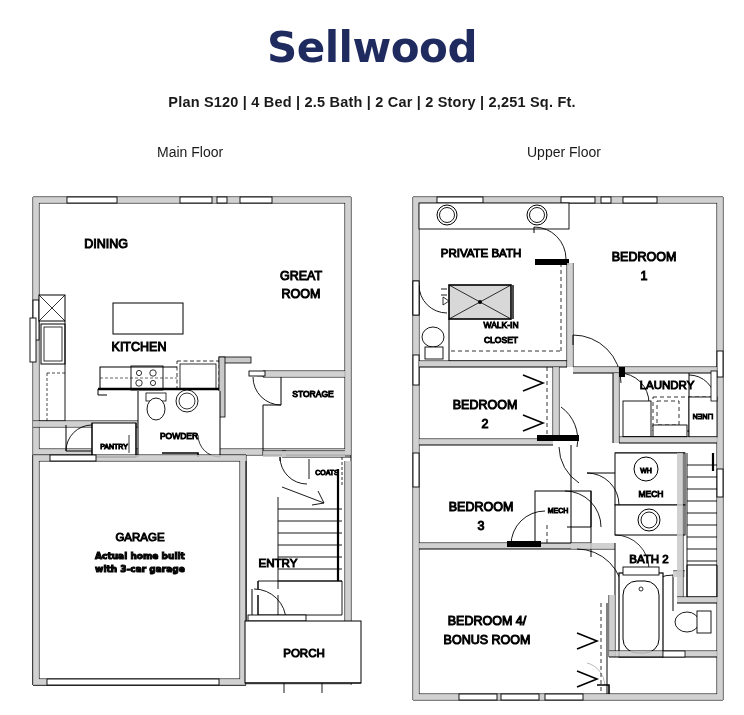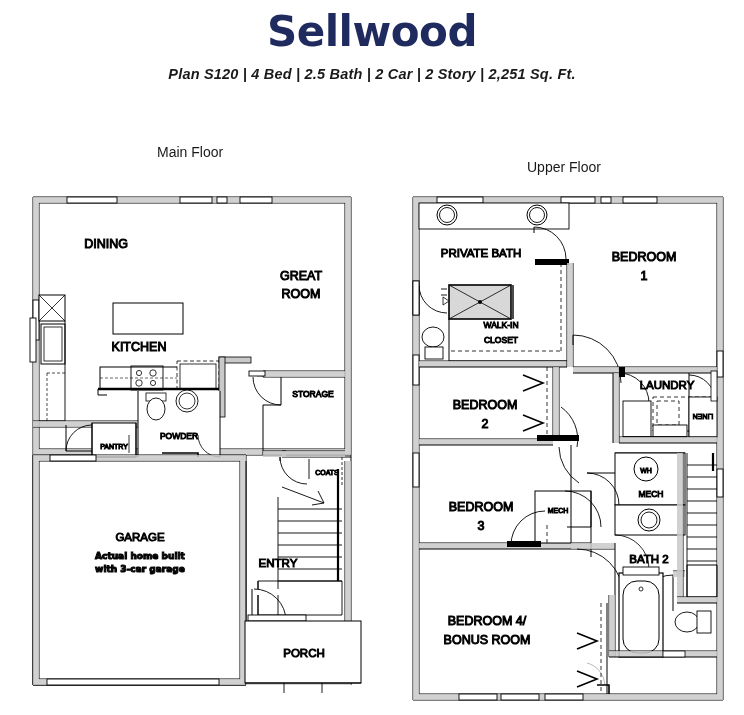--- a/index.html
+++ b/index.html
@@ -19,49 +19,48 @@
 
   
   .header {
     position: absolute;
     top: 0; left: 0;
     width: 744px;
     text-align: center;
   }
   .plan-title {
     margin: 0;
-    padding-top: 10px;
+    padding-top: 26px;
     font-family: "DejaVu Sans", sans-serif;
     font-size: 42px;
     font-weight: bold;
     letter-spacing: -0.5px;
     color: #1f2a5e;
     line-height: 1.05;
   }
   .plan-specs {
-    margin: 0;
+    margin: 12px;
     padding-top: 12px;
     font-family: "Liberation Sans", sans-serif;
     font-size: 14.5px;
     font-weight: bold;
     color: #1a1a1a;
     letter-spacing: 0.2px;
-    font-style: italic;
   }
 
   
   .floor-caption {
     position: absolute;
     font-size: 14px;
     color: #1a1a1a;
     font-family: Liberation Sans, sans-serif;
     white-space: nowrap;
   }
   #caption-main  { top: 144px; left: 157px; }
-  #caption-upper { top: 159px; left: 527px; }
+  #caption-upper { top: 144px; left: 527px; }
 
   
   .plan {
     position: absolute;
   }
   #plan-main  { left: 12px;  top: 185px; width: 360px; height: 515px; }
   #plan-upper { left: 401px; top: 185px; width: 336px; height: 520px; }
   .plan svg { display: block; }
 
   

